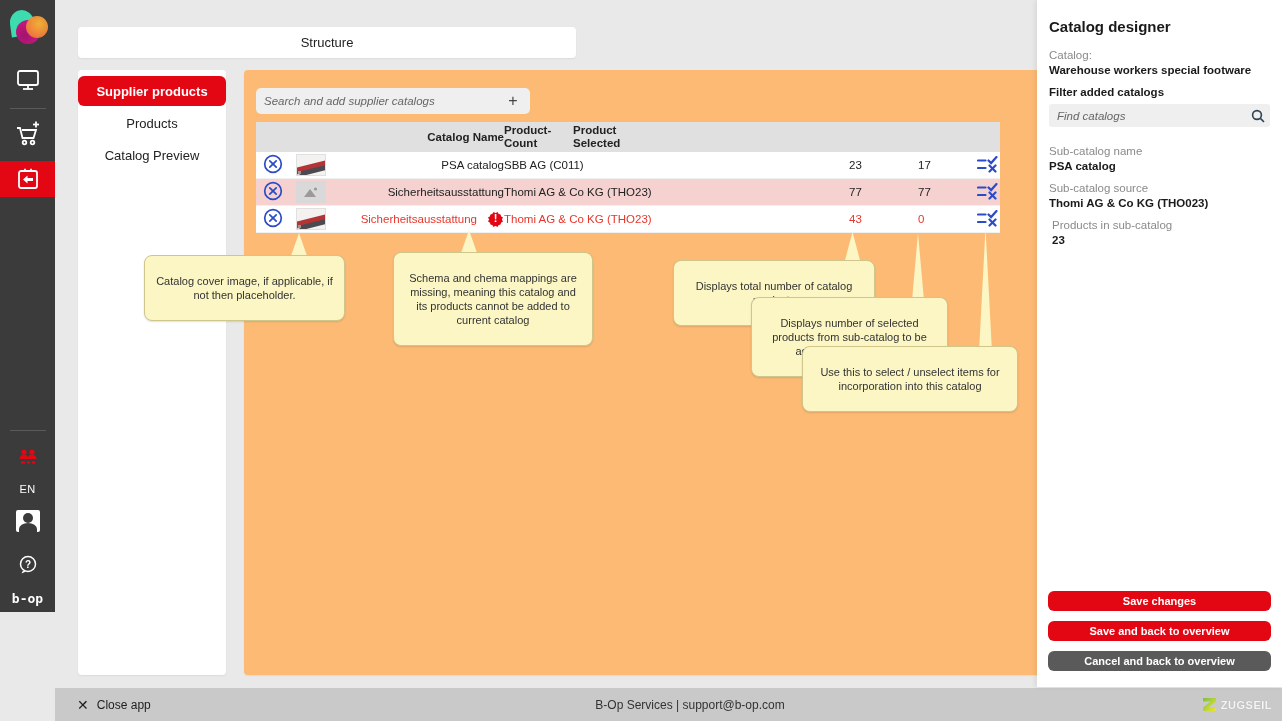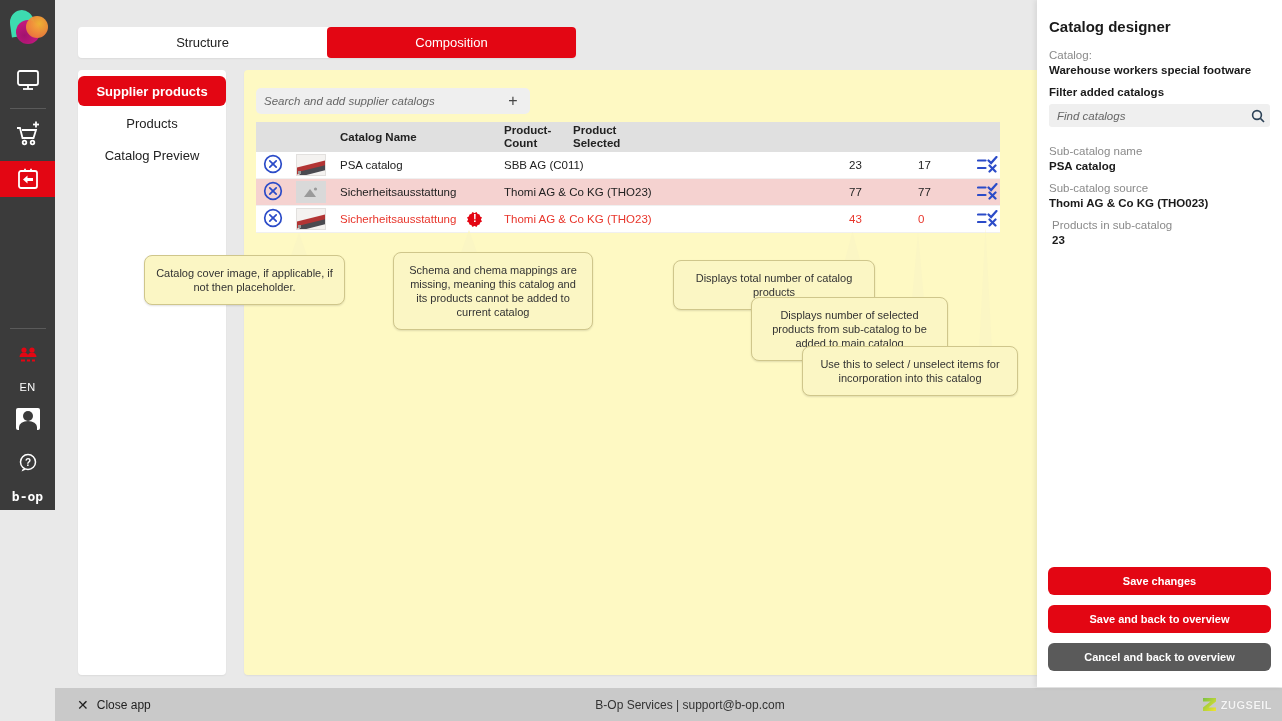--- a/index.html
+++ b/index.html
@@ -1,20 +1,20 @@
 <!DOCTYPE html>
 <html><head>
 <meta charset="utf-8">
 <style>
   * { margin:0; padding:0; box-sizing:border-box; }
   html,body { width:1282px; height:721px; overflow:hidden; }
   body { font-family:"Liberation Sans", sans-serif; background:#e9e9e9; position:relative; color:#222; }
 
   
-  .appbar { position:absolute; left:0; top:0; width:55px; height:510px; background:#3b3b3b; z-index:20; display:flex; flex-direction:column; align-items:center; }
+  .appbar { position:absolute; left:0; top:0; width:55px; height:612px; background:#3b3b3b; z-index:20; display:flex; flex-direction:column; align-items:center; }
   .appbar .logo { width:40px; height:40px; margin-top:8px; position:relative; }
   .logo .leaf { position:absolute; left:2px; top:2px; width:24px; height:26px; background:#3ddbb0; border-radius:70% 70% 70% 0%; transform:rotate(-8deg); }
   .logo .circ-m { position:absolute; left:8px; top:12px; width:24px; height:24px; border-radius:50%; background:radial-gradient(circle at 35% 65%, #a1136e, #c2187e 60%, #8c2a9b); }
   .logo .circ-o { position:absolute; left:18px; top:8px; width:22px; height:22px; border-radius:50%; background:radial-gradient(circle at 60% 35%, #f7b733, #ef7d3b 70%, #d8495a); mix-blend-mode:normal; opacity:.95; }
   .appbar .icon-slot { width:55px; height:36px; display:flex; align-items:center; justify-content:center; margin-top:8px; cursor:pointer; }
   .appbar .divider { width:36px; height:1px; background:#5a5a5a; margin-top:10px; }
   .appbar .icon-slot.active { background:#e30613; }
   .appbar .spacer { flex:1; }
   .appbar .lang { color:#ffffff; font-size:11px; margin-top:8px; letter-spacing:.3px; }
   .appbar .bottom-group { display:flex; flex-direction:column; align-items:center; margin-bottom:6px; }
@@ -27,68 +27,68 @@
   .tabbar { position:absolute; left:78px; top:27px; width:498px; height:31px; background:#ffffff; border-radius:4px; display:flex; box-shadow:0 1px 2px rgba(0,0,0,.06); z-index:3; }
   .tab { flex:1; display:flex; align-items:center; justify-content:center; font-size:13px; color:#222; cursor:pointer; border-radius:4px; }
   .tab.active { background:#e30613; color:#fff; }
 
   
   .subnav { position:absolute; left:78px; top:70px; width:148px; height:605px; background:#ffffff; border-radius:4px; box-shadow:0 1px 2px rgba(0,0,0,.06); padding-top:4px; z-index:2; }
   .subnav .item { height:30px; display:flex; align-items:center; justify-content:center; font-size:13px; cursor:pointer; margin:2px 0; }
   .subnav .item.active { background:#e30613; color:#fff; border-radius:6px; font-weight:bold; margin:2px 0; }
 
   
-  .content { position:absolute; left:244px; top:70px; width:832px; height:605px; background:#fef9c3; border-radius:4px; box-shadow:0 1px 2px rgba(0,0,0,.06); z-index:2; }
+  .content { position:absolute; left:244px; top:70px; width:832px; height:605px; background:#fdba74; border-radius:4px; box-shadow:0 1px 2px rgba(0,0,0,.06); z-index:2; }
   .searchbar { position:absolute; left:12px; top:18px; width:274px; height:26px; background:#efefef; border-radius:5px; display:flex; align-items:center; }
   .searchbar input { flex:1; border:none; background:transparent; outline:none; font-family:"Liberation Sans",sans-serif; font-style:italic; font-size:11.5px; color:#555; padding:0 8px; }
   .searchbar input::placeholder { color:#666; font-style:italic; }
   .searchbar .addbtn { width:34px; height:26px; display:flex; align-items:center; justify-content:center; font-size:16px; color:#444; cursor:pointer; border-left:0; }
 
   
   .table { position:absolute; left:12px; top:52px; width:744px; }
   .t-head { display:flex; background:#e0e0e0; height:30px; font-weight:bold; font-size:11.5px; line-height:13px; align-items:center; }
   .t-row { display:flex; height:27px; align-items:center; font-size:11.5px; border-bottom:1px solid #f0f0f0; background:#fff; }
   .t-row.selected { background:#f5d2d0; }
   .t-row.error .cell-text { color:#e8352b; }
   .col-remove { width:34px; display:flex; justify-content:center; }
   .col-thumb { width:46px; display:flex; justify-content:flex-start; padding-left:6px; }
-  .col-name { width:168px; padding-left:4px; display:flex; align-items:center; gap:10px; }
+  .col-name { width:168px; padding-left:4px; display:flex; align-items:center; gap:10px;justify-content:flex-end; }
   .col-source { width:345px; }
   .col-count { width:69px; }
   .col-selected { width:57px; }
   .col-action { width:25px; display:flex; justify-content:flex-end; padding-right:2px; }
 
   .thumb-cover { width:30px; height:22px; background:#f4f2f0; border:1px solid #e2e0de; position:relative; overflow:hidden; }
   .thumb-cover .stripe1 { position:absolute; left:-2px; top:9px; width:32px; height:7px; background:#b23434; transform:rotate(-14deg); }
   .thumb-cover .stripe2 { position:absolute; left:2px; top:13px; width:30px; height:5px; background:#4a4a50; transform:rotate(-14deg); }
   .thumb-cover .tag { position:absolute; left:1px; bottom:1px; width:3px; height:3px; background:#999; }
   .thumb-ph { width:30px; height:22px; background:#d9d9d9; display:flex; align-items:center; justify-content:center; }
 
   .badge-err { width:17px; height:17px; position:relative; display:inline-block; }
   .badge-err .sq { position:absolute; left:3px; top:3px; width:11px; height:11px; background:#e30613; }
   .badge-err .sq.r1 { transform:rotate(30deg); } .badge-err .sq.r2 { transform:rotate(60deg); } .badge-err .sq.r3 { transform:rotate(0deg); border-radius:2px; }
   .badge-err .mark { position:absolute; left:0; top:1px; width:17px; text-align:center; color:#fff; font-weight:bold; font-size:11px; z-index:2; }
 
   
   .tip { position:absolute; z-index:15; }
-  .tip-box { background:#fbf6c4; border:1px solid #cfc68b; border-radius:8px; font-size:11px; color:#333; text-align:center; padding:10px 10px; line-height:14px; box-shadow:0 1px 2px rgba(0,0,0,.12); }
+  .tip-box { background:#fbf6c4; border:1px solid #cfc68b; border-radius:8px; font-size:11px; color:#333; text-align:center; padding:18px 10px; line-height:14px; box-shadow:0 1px 2px rgba(0,0,0,.12); }
   .tip-spike { position:absolute; background:#fbf6c4; clip-path:polygon(50% 0, 92% 100%, 8% 100%); filter:drop-shadow(0 0 .6px #b8ae6a); z-index:14; }
 
   
   .rpanel { position:absolute; left:1037px; top:0; width:245px; height:687px; background:#ffffff; box-shadow:-2px 0 5px rgba(0,0,0,.08); z-index:10; padding:18px 20px 0 12px; }
   .rpanel h1 { font-size:15px; font-weight:bold; color:#1a1a1a; margin-bottom:14px; }
   .rp-label { font-size:11.5px; color:#8a8a8a; margin-bottom:3px; }
   .rp-value { font-size:11.5px; font-weight:bold; color:#1a1a1a; margin-bottom:10px; }
   .rp-strong-label { font-size:11.5px; font-weight:bold; color:#1a1a1a; margin-bottom:6px; }
   .rp-search { width:221px; height:23px; background:#efefef; border-radius:3px; display:flex; align-items:center; margin-bottom:18px; }
   .rp-search input { flex:1; border:none; background:transparent; outline:none; font-family:"Liberation Sans",sans-serif; font-style:italic; font-size:11.5px; color:#555; padding:0 8px; }
   .rp-search input::placeholder { color:#666; font-style:italic; }
   .rp-search .mag { width:24px; display:flex; justify-content:center; cursor:pointer; }
   .rp-buttons { position:absolute; left:11px; right:11px; bottom:16px; display:flex; flex-direction:column; gap:10px; }
-  .rp-btn { height:28px; border:none; border-radius:6px; font-family:"Liberation Sans",sans-serif; font-size:11px; font-weight:bold; color:#fff; cursor:pointer; }
+  .rp-btn { height:20px; border:none; border-radius:6px; font-family:"Liberation Sans",sans-serif; font-size:11px; font-weight:bold; color:#fff; cursor:pointer; }
   .rp-btn.primary { background:#e30613; }
   .rp-btn.secondary { background:#5a5a5a; }
 
   
   .statusbar { position:absolute; left:55px; top:688px; width:1227px; height:33px; background:#c9c9c9; z-index:5; display:flex; align-items:center; }
   .close-app { display:flex; align-items:center; gap:8px; margin-left:22px; font-size:12px; color:#222; cursor:pointer; }
   .close-x { font-size:14px; color:#222; }
   .support { position:absolute; left:50%; transform:translateX(-50%); font-size:12px; color:#333;padding-left:43px; }
   .brand { position:absolute; right:10px; display:flex; align-items:center; gap:4px; }
   .brand-text { color:#f5f5f5; font-weight:bold; font-size:11px; letter-spacing:.5px; text-shadow:0 0 1px rgba(0,0,0,.2); }
@@ -157,21 +157,20 @@
         <path d="M6 16.5 L4.5 19.5 L9 17.5" fill="#ffffff" stroke="none"></path>
         <text x="11" y="14" text-anchor="middle" font-size="10" font-weight="bold" fill="#ffffff" stroke="none" font-family="Liberation Sans, sans-serif">?</text>
       </svg>
     </div>
     <div class="boplogo">b-op</div>
   </div>
 </aside>
 
 <div class="tabbar">
   <div class="tab">Structure</div>
-  <div class="tab active">Composition</div>
 </div>
 
 <nav class="subnav">
   <div class="item active">Supplier products</div>
   <div class="item">Products</div>
   <div class="item">Catalog Preview</div>
 </nav>
 
 <section class="content">
   <div class="searchbar">

